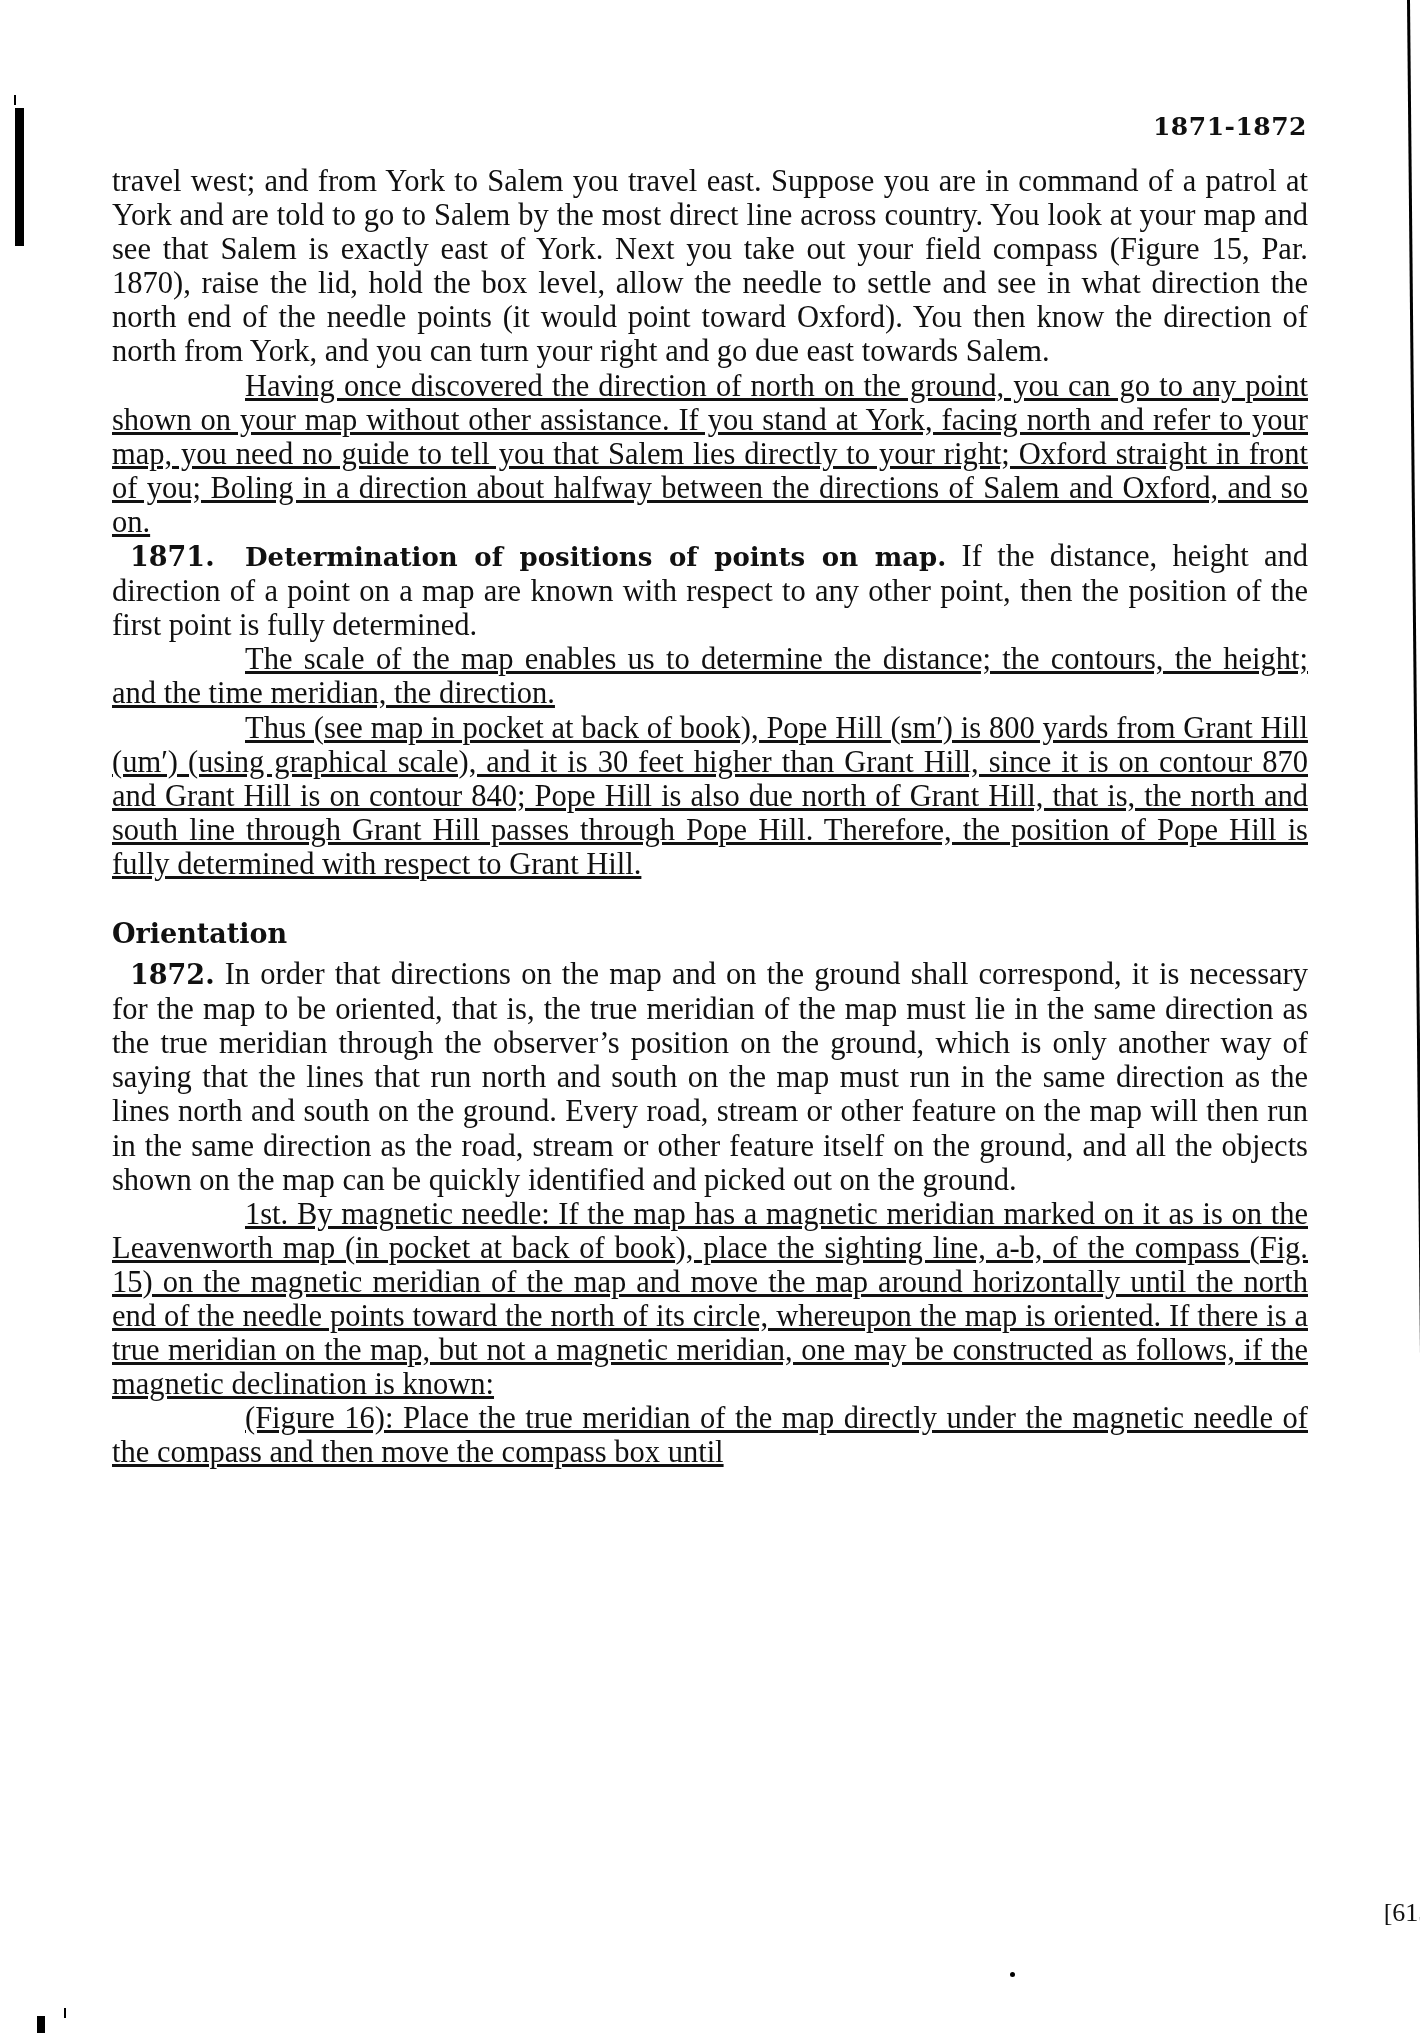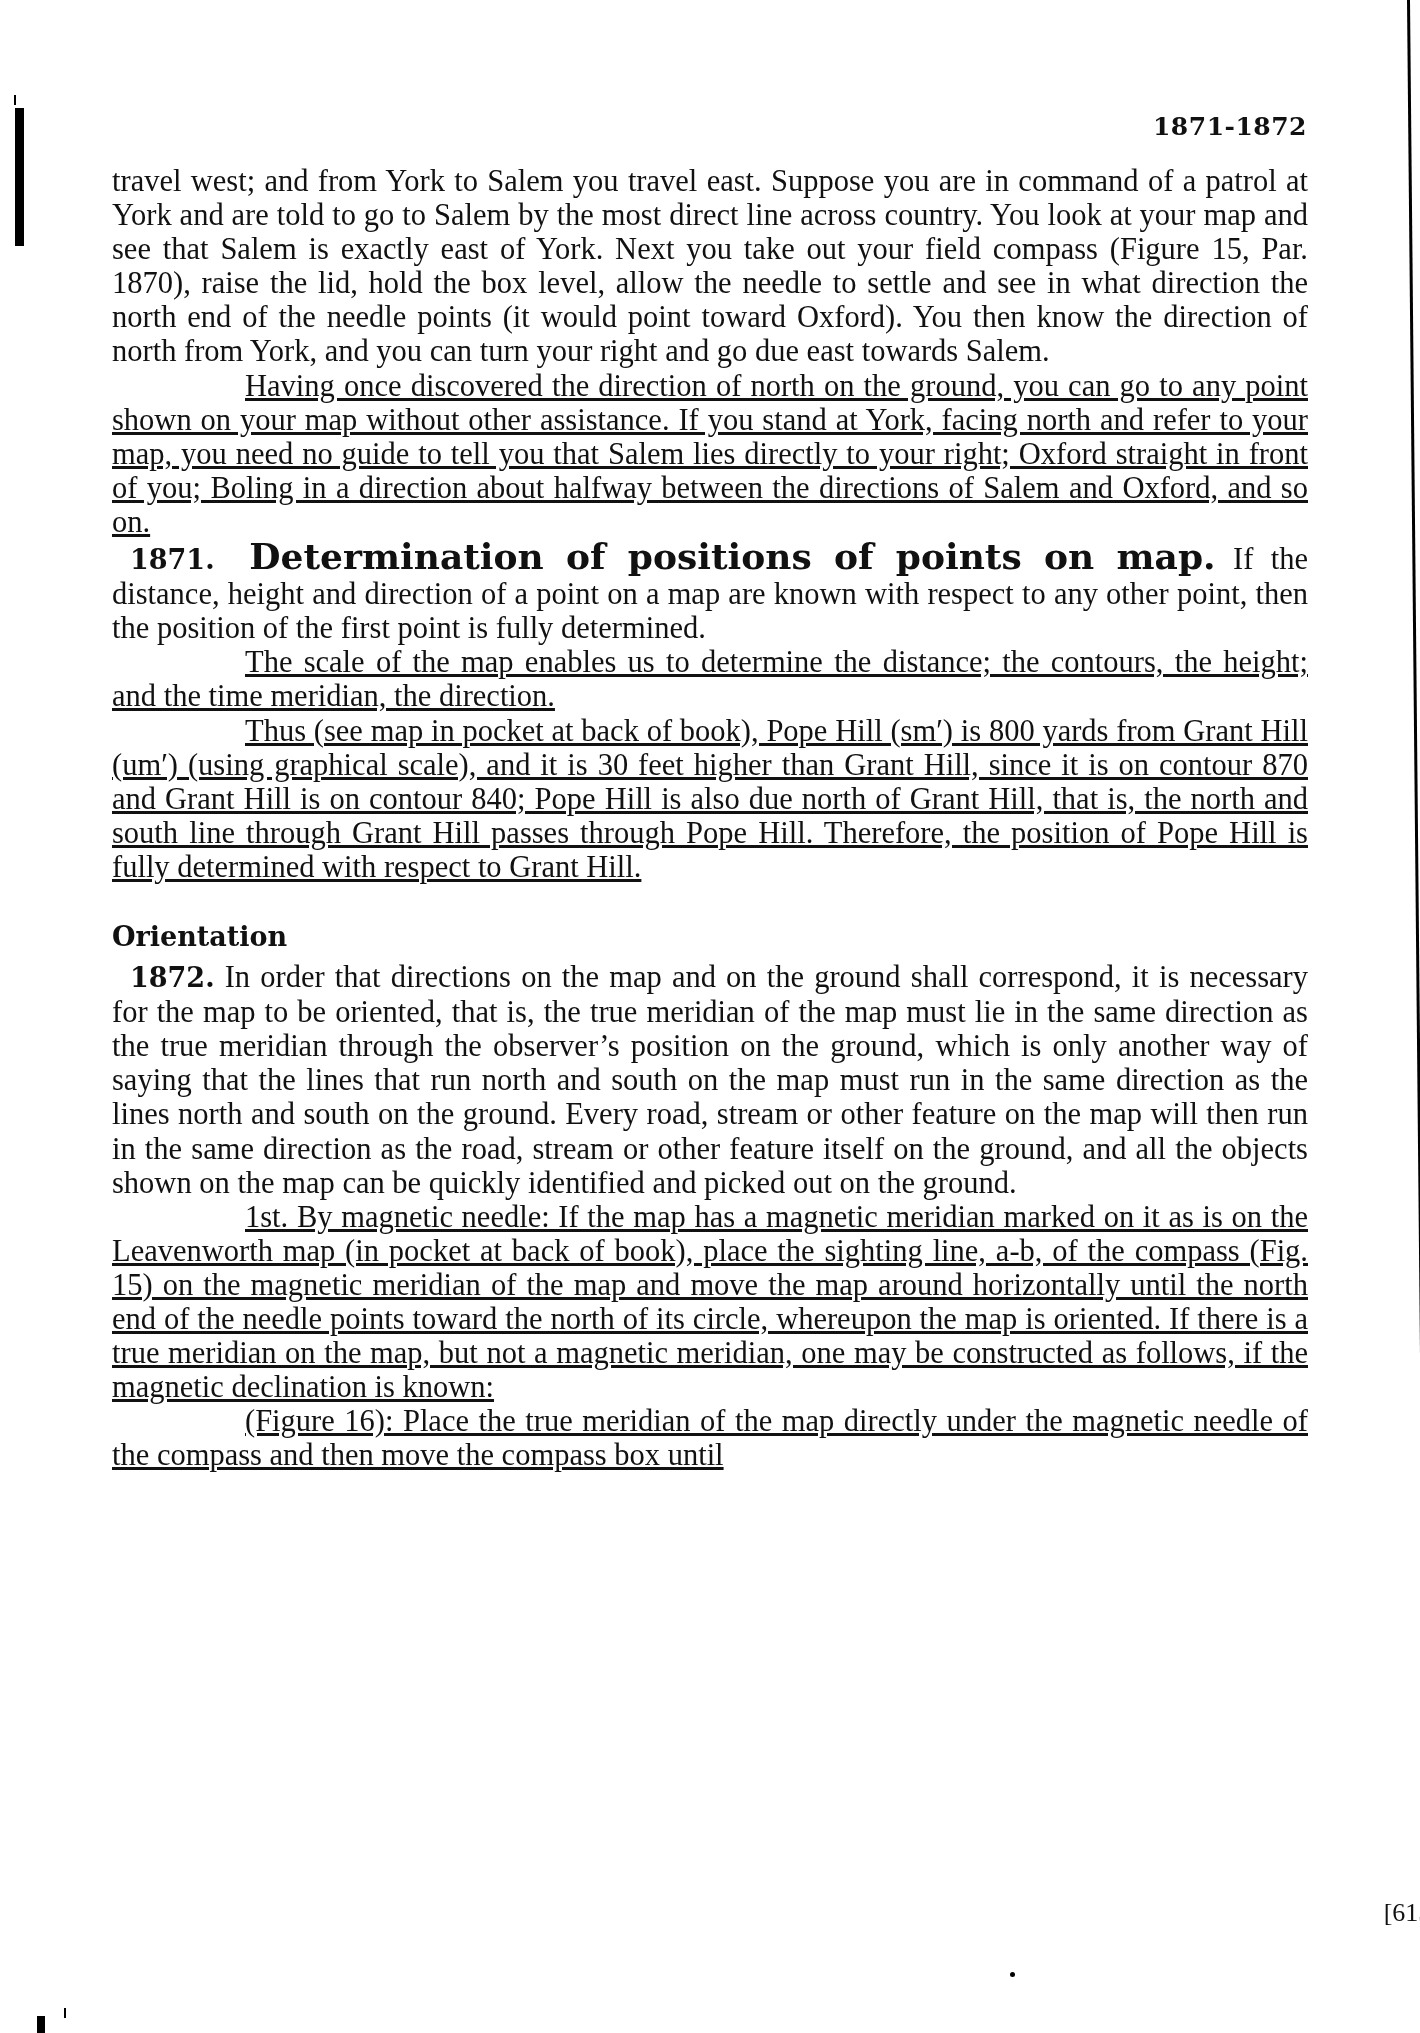--- a/index.html
+++ b/index.html
@@ -11,21 +11,21 @@
   }
   .text-block {
     position:absolute; left:100px; width:1196px; top:164px;
     font-family:"Liberation Serif", serif; font-size:30.5px; line-height:34.1px;
     text-align:justify; text-align-last:auto;
   }
   .para { margin:0; text-indent:0; }
   .para.indent { text-indent:133px;text-decoration:underline; }
   .para.num { text-indent:18px; }
   .para .lead { font-family:"DejaVu Serif", serif; font-weight:bold; font-size:27px; }
-  .para .title { font-family:"DejaVu Serif", serif; font-weight:bold; font-size:36px; }
+  .para .title { font-family:"DejaVu Serif", serif; font-weight:bold; font-size:26px; }
   .heading {
     text-align:left; font-family:"DejaVu Serif", serif; font-weight:bold; font-size:27px;
     margin:0; text-indent:0;
   }
   .heading.h-orient { margin-top:36px; margin-bottom:6px; }
   .heading.h-methods { margin-top:40px; margin-bottom:6px; }
   .folio {
     position:absolute; top:1898px; left:0; width:1420px; text-align:right;
     font-family:"Liberation Serif", serif; font-size:26px;margin-left:8px;
   }

